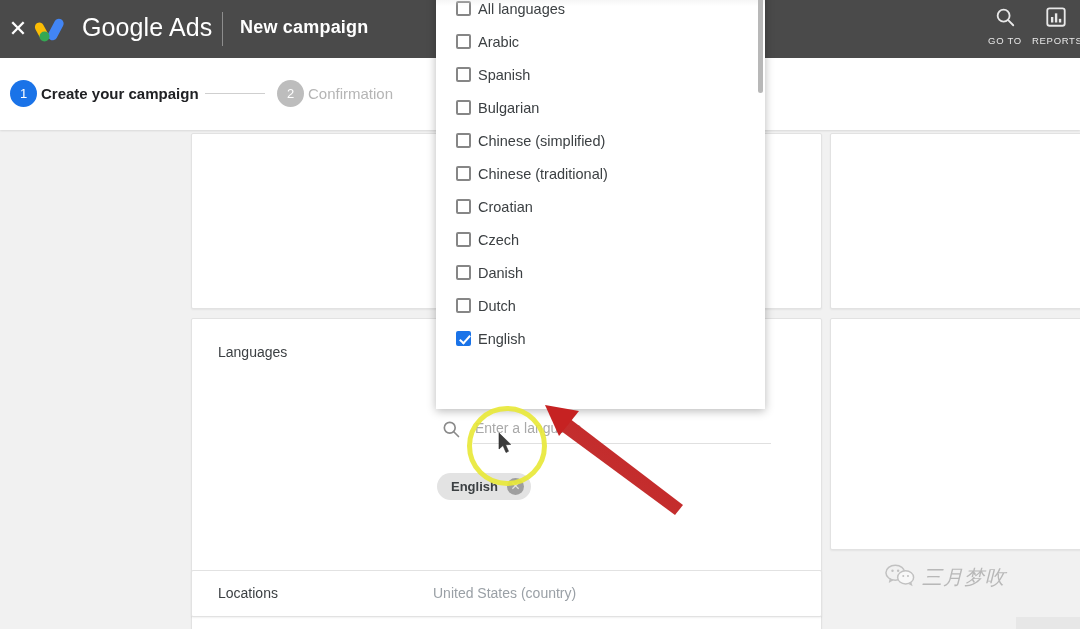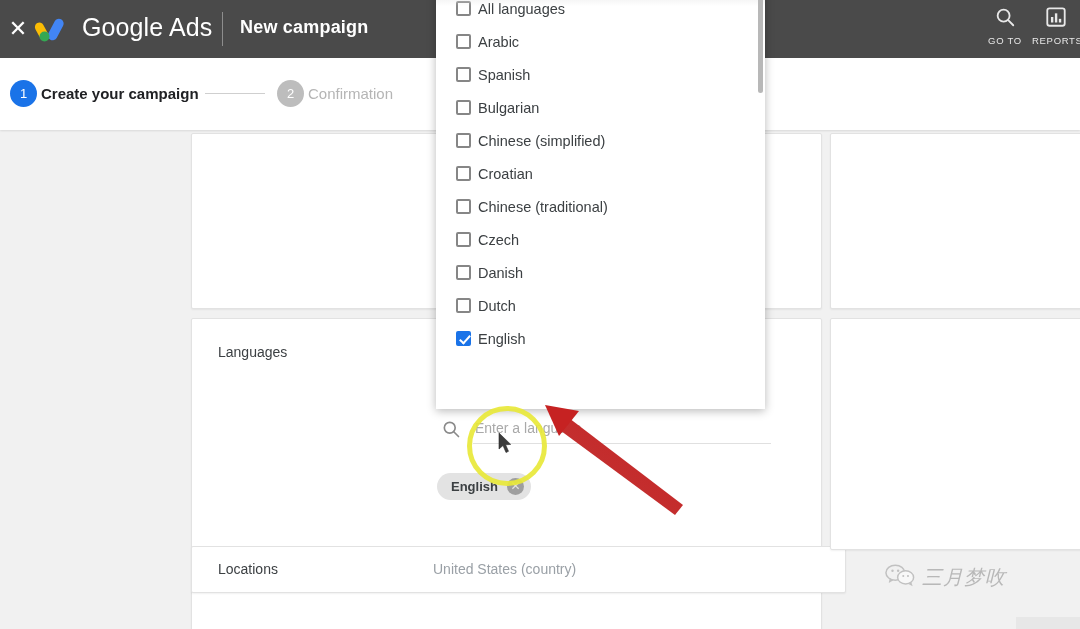--- a/index.html
+++ b/index.html
@@ -71,21 +71,21 @@
     position:absolute;left:0;top:130px;width:1016px;height:499px;
     background:#f1f1f1;z-index:10;
   }
   .card{
     position:absolute;background:#ffffff;
     border:1px solid #e2e2e2;border-radius:2px;
     box-shadow:0 1px 2px rgba(0,0,0,.06);
   }
   #card-networks{left:191px;top:3px;width:629px;height:174px;}
   #card-languages{left:191px;top:188px;width:629px;height:349px;}
-  #card-locations{left:191px;top:416px;width:629px;height:45px;padding-left:24px;}
+  #card-locations{left:191px;top:440px;width:629px;height:45px;}
   #card-right-top{left:830px;top:3px;width:340px;height:174px;}
   #card-right-lang{left:830px;top:188px;width:340px;height:230px;}
 
   .sect-label{
     position:absolute;left:26px;top:25px;
     font-size:14px;color:#3c4043;
   }
   #loc-label{position:absolute;left:26px;top:14px;font-size:14px;color:#3c4043;}
   #loc-value{position:absolute;left:241px;top:14px;font-size:14px;color:#9aa0a6;}
 
@@ -307,25 +307,25 @@
       <div class="dd-row">
         <span class="cb"></span>
         <span class="dd-text">Bulgarian</span>
       </div>
       <div class="dd-row">
         <span class="cb"></span>
         <span class="dd-text">Chinese (simplified)</span>
       </div>
       <div class="dd-row">
         <span class="cb"></span>
+        <span class="dd-text">Chinese (traditional)</span>
+      </div>
+      <div class="dd-row">
+        <span class="cb"></span>
         <span class="dd-text">Croatian</span>
-      </div>
-      <div class="dd-row">
-        <span class="cb"></span>
-        <span class="dd-text">Chinese (traditional)</span>
       </div>
       <div class="dd-row">
         <span class="cb"></span>
         <span class="dd-text">Czech</span>
       </div>
       <div class="dd-row">
         <span class="cb"></span>
         <span class="dd-text">Danish</span>
       </div>
       <div class="dd-row">

